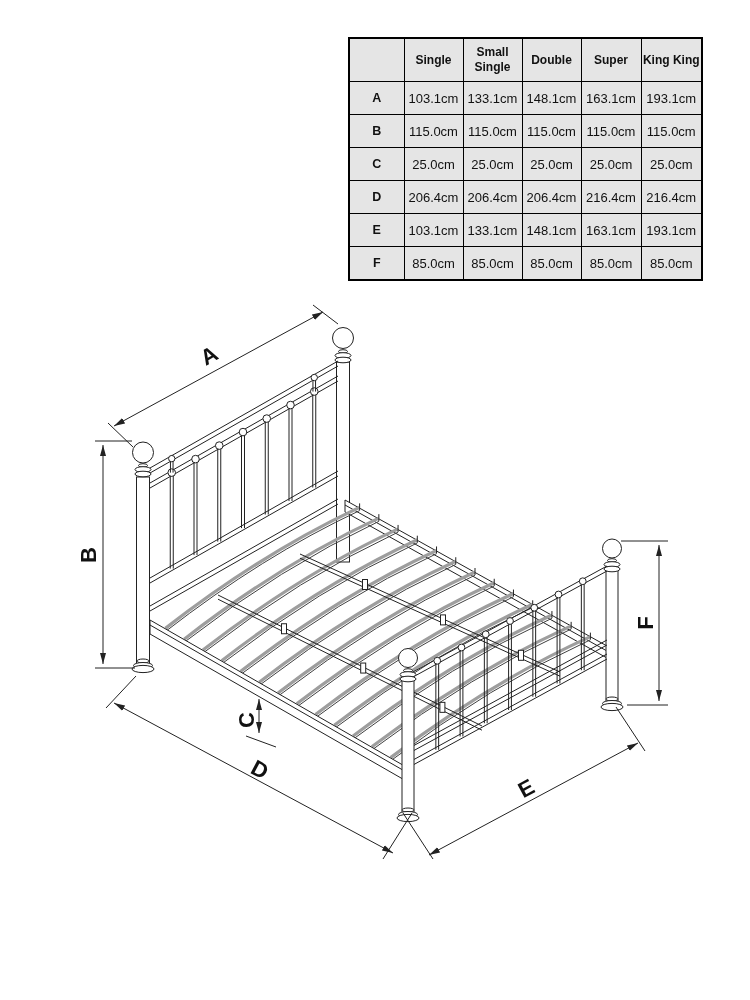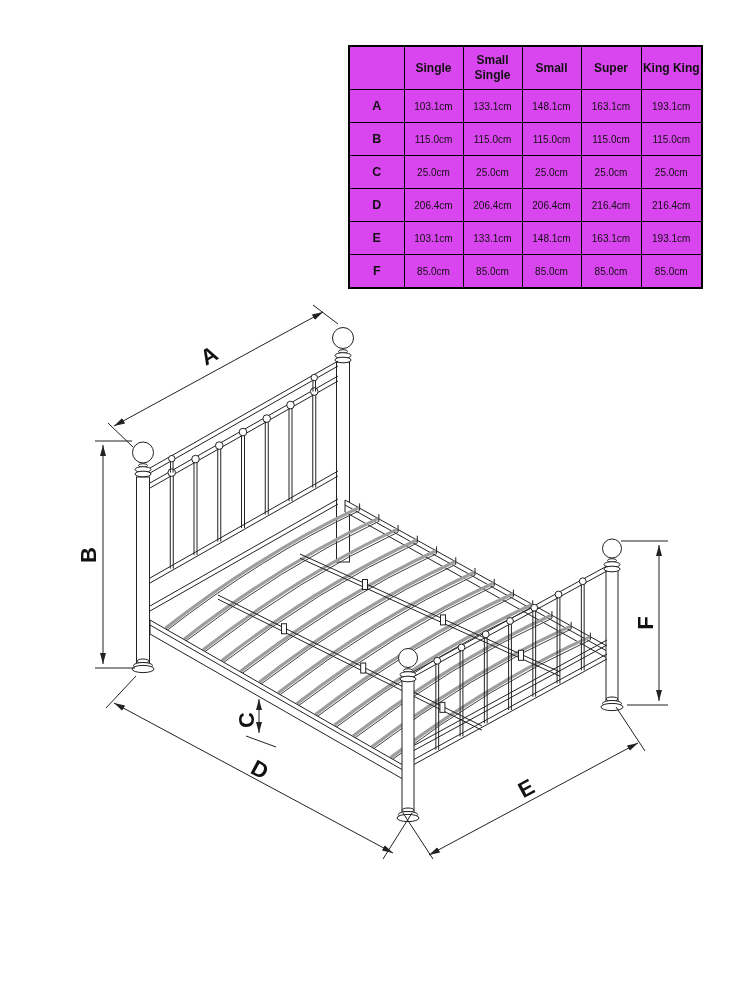--- a/index.html
+++ b/index.html
@@ -1,24 +1,24 @@
 <!DOCTYPE html>
 <html><head>
 <meta charset="utf-8">
 <style>
   html,body{margin:0;padding:0;background:#fff;}
   .page{position:relative;width:750px;height:1000px;background:#fff;overflow:hidden;
         font-family:"Liberation Sans",sans-serif;color:#111;}
-  .dim-table{position:absolute;left:348px;top:45px;width:353px;border-collapse:collapse;
-             table-layout:fixed;border:2px solid #000;background:#d946ef;}
+  .dim-table{position:absolute;left:348px;top:37px;width:353px;border-collapse:collapse;
+             table-layout:fixed;border:2px solid #000;background:#e5e5e5;}
   .dim-table th,.dim-table td{border:1px solid #000;text-align:center;vertical-align:middle;
              padding:0;color:#111;}
   .dim-table thead th{height:42px;font-size:12px;font-weight:bold;line-height:1.25;}
   .dim-table tbody th{height:32px;font-size:12.5px;font-weight:bold;}
-  .dim-table tbody td{height:32px;font-size:10px;font-weight:normal;}
+  .dim-table tbody td{height:32px;font-size:13px;font-weight:normal;}
   .drawing{position:absolute;left:0;top:0;width:750px;height:1000px;}
   .dimline,.extline{stroke:#222;stroke-width:1;fill:none;}
   .dim-label{font-family:"Liberation Sans",sans-serif;font-size:22px;font-weight:600;fill:#111;}
 </style>
 </head>
 <body>
 
 <div class="page">
 
   <table class="dim-table">
@@ -28,21 +28,21 @@
         <col style="width:59px">
       <col style="width:59px">
         <col style="width:60px">
         <col style="width:61px">
     </colgroup>
     <thead>
         <tr id="dim-table-head">
           <th></th>
           <th>Single</th>
           <th>Small Single</th>
-          <th>Small</th>
+          <th>Double</th>
           <th>Super</th>
           <th>King King</th>
         </tr>
       </thead>
     <tbody id="dim-table-body">
         <tr>
           <th>A</th>
           <td>103.1cm</td>
           <td>133.1cm</td>
           <td>148.1cm</td>

